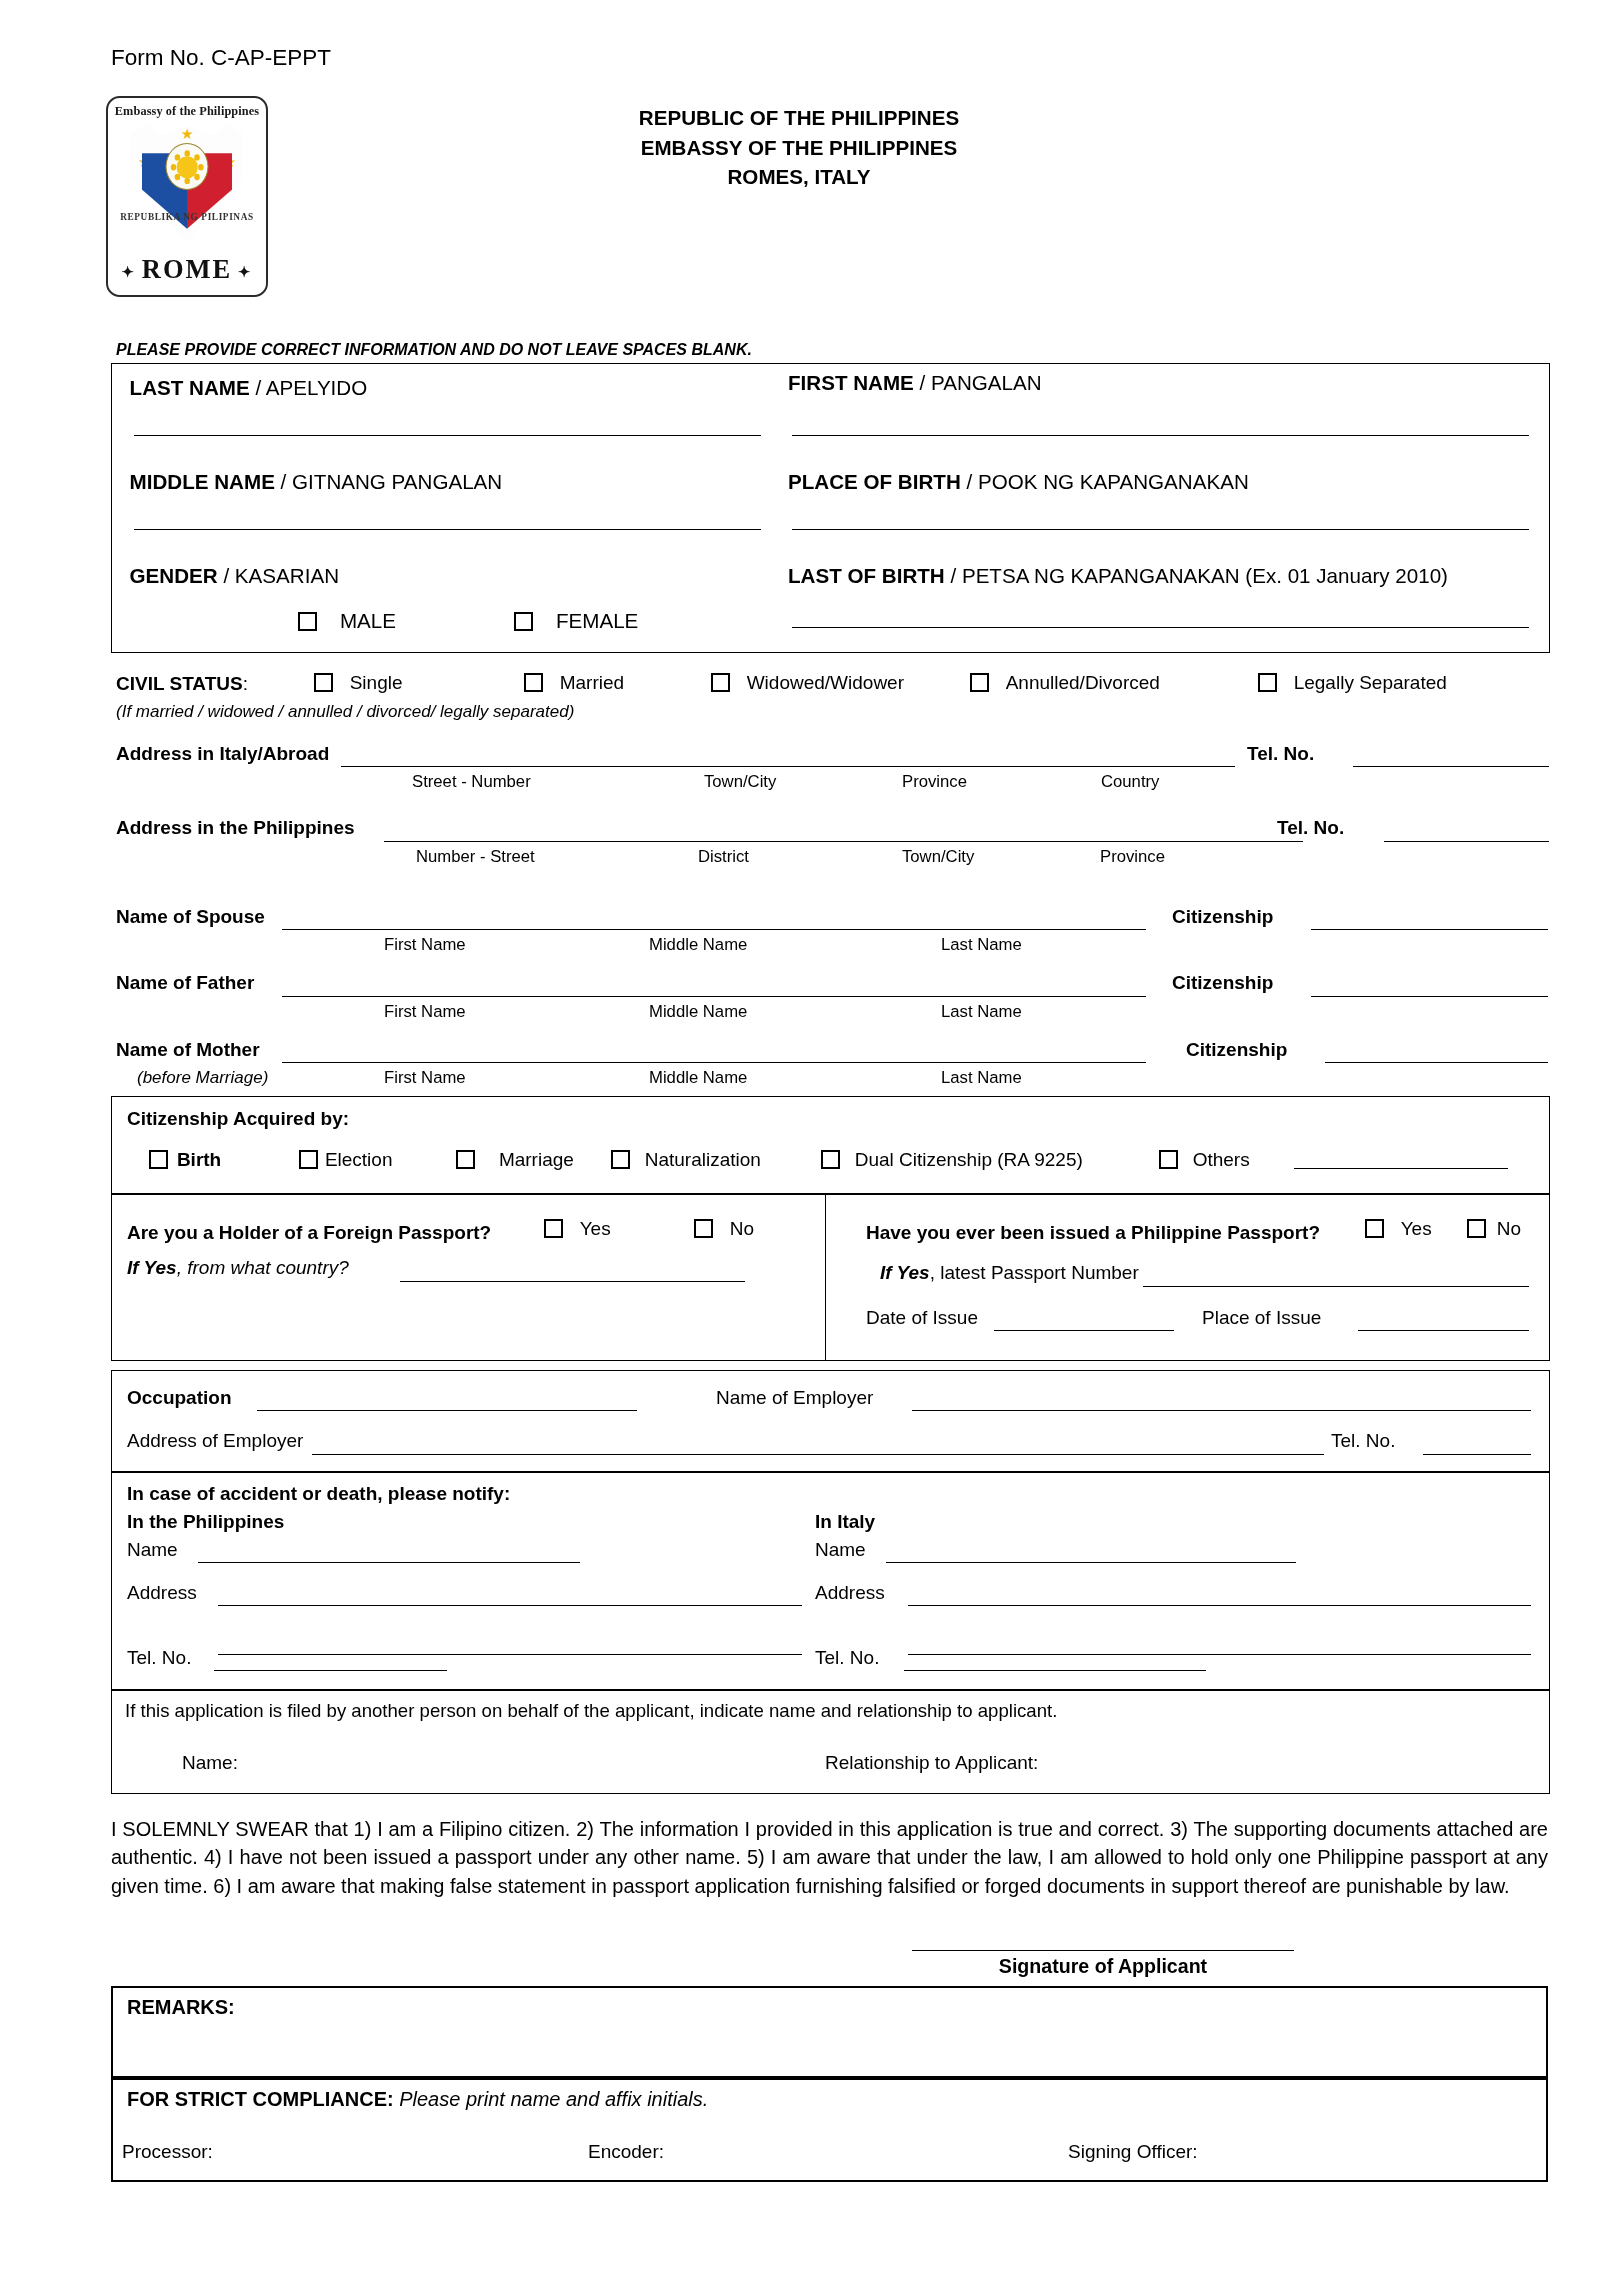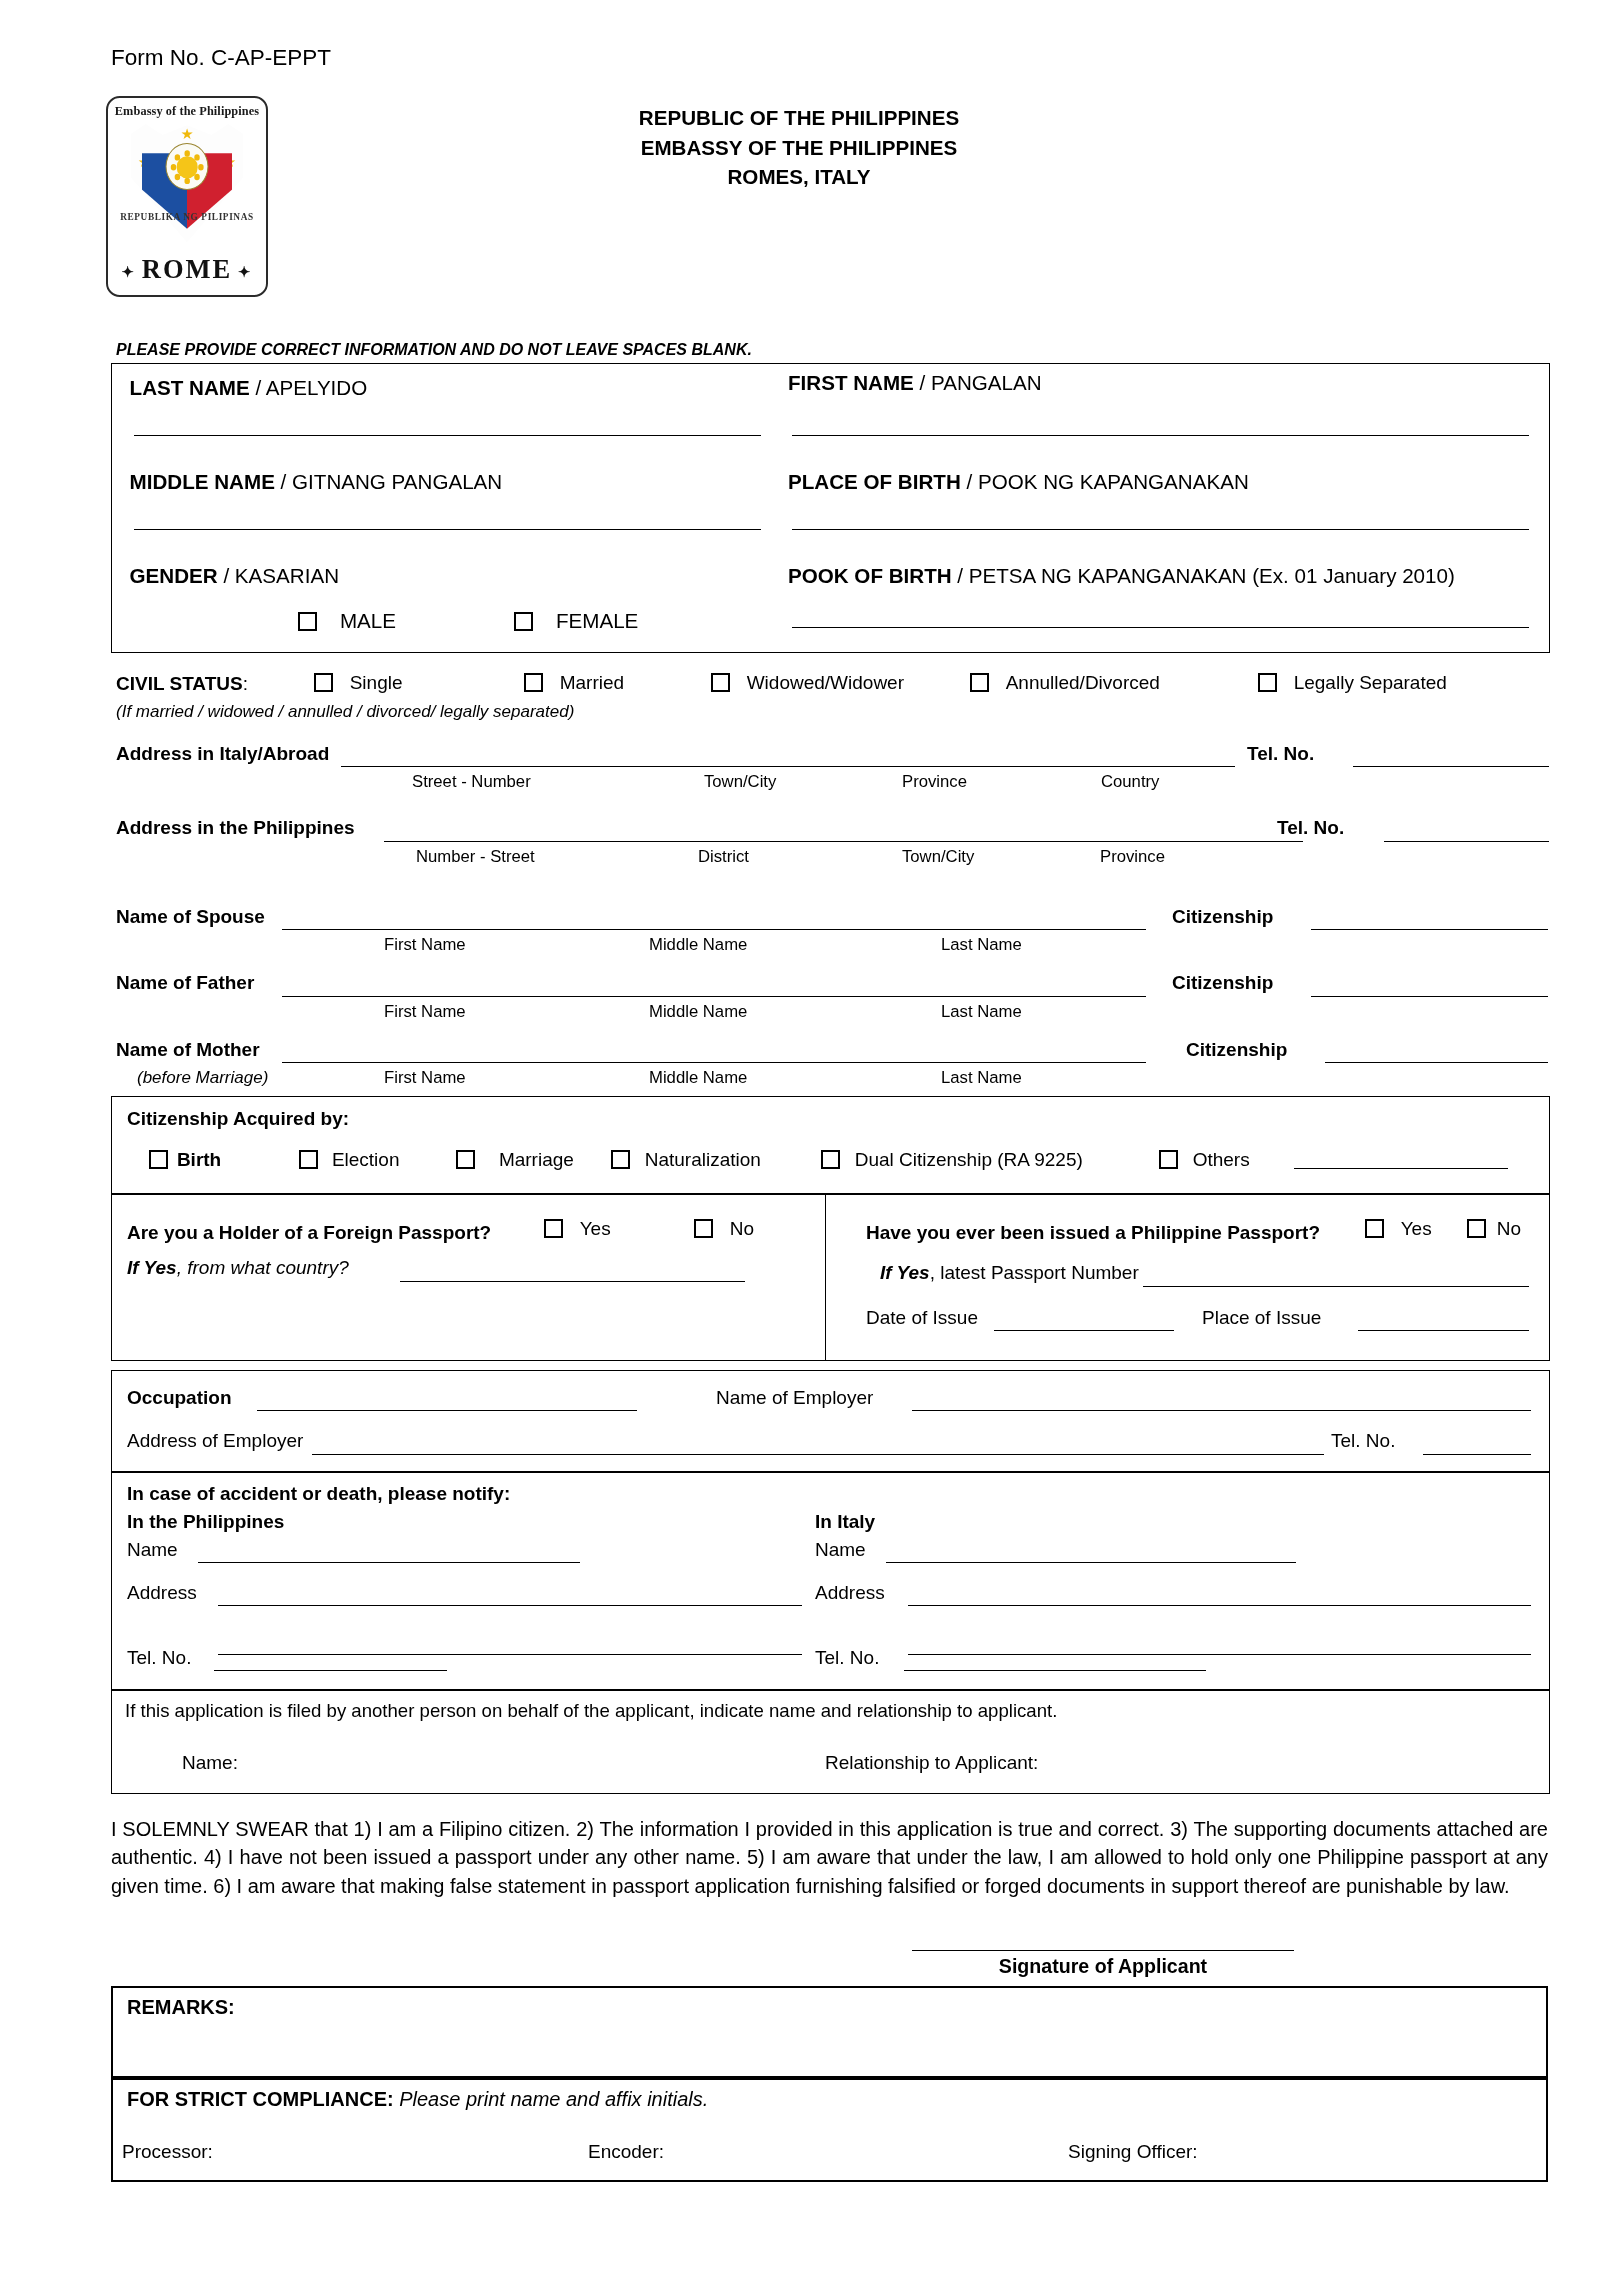--- a/index.html
+++ b/index.html
@@ -240,21 +240,21 @@
     <div class="idcell" style="left:186px; top:245px;">
       <span class="cbox"></span>
       <span style="margin-left:17.6px;">MALE</span>
     </div>
     <div class="idcell" style="left:402px; top:245px;">
       <span class="cbox"></span>
       <span style="margin-left:17.6px;">FEMALE</span>
     </div>
 
     <div class="idcell" style="left:676px; top:200px;">
-      <span class="lbl-b">POOK OF BIRTH</span><span> / PETSA NG KAPANGANAKAN (Ex. 01 January 2010)</span>
+      <span class="lbl-b">LAST OF BIRTH</span><span> / PETSA NG KAPANGANAKAN (Ex. 01 January 2010)</span>
     </div>
     <div class="idline" style="left:680px; top:263px; width:737px;"></div>
   </div>
 
   <div class="row" style="left:116px; top:673px;">
     <span class="lbl-b">CIVIL STATUS</span><span>:</span>
   </div>
   <div class="row" style="left:314px; top:672px;">
     <span class="cbox"></span>
     <span style="margin-left:11.8px;">Single</span>
@@ -321,21 +321,21 @@
   <div class="hl" style="left:1325px; top:1062px; width:223px;"></div>
 
   <div class="sec" style="left:111px; top:1096px; width:1439px; height:98px;"></div>
   <div class="row lbl-b" style="left:127px; top:1108px;">Citizenship Acquired by:</div>
   <div class="row" style="left:149px; top:1149px;">
     <span class="cbox"></span>
     <span style="margin-left:4px;font-weight:bold;">Birth</span>
   </div>
   <div class="row" style="left:299px; top:1149px;">
     <span class="cbox"></span>
-    <span style="margin-left:9px;">Election</span>
+    <span style="margin-left:2px;">Election</span>
   </div>
   <div class="row" style="left:456px; top:1149px;">
     <span class="cbox"></span>
     <span style="margin-left:19px;">Marriage</span>
   </div>
   <div class="row" style="left:611px; top:1149px;">
     <span class="cbox"></span>
     <span style="margin-left:9.8px;">Naturalization</span>
   </div>
   <div class="row" style="left:821px; top:1149px;">

